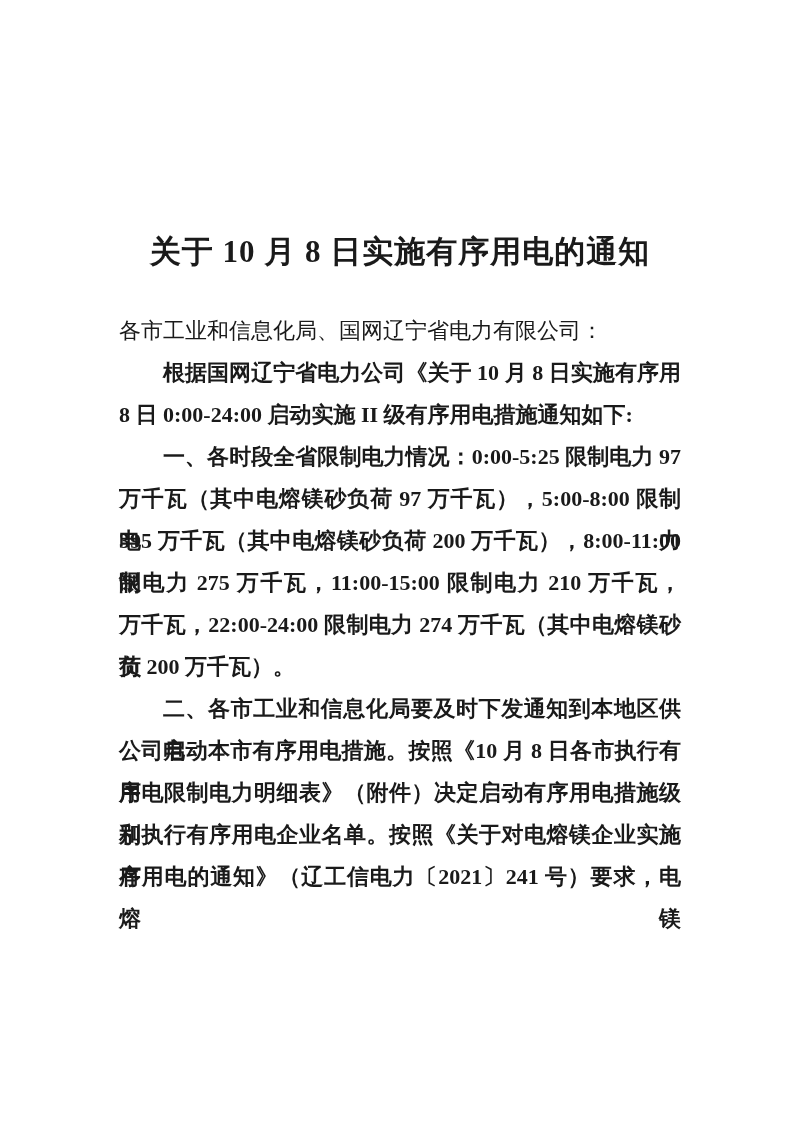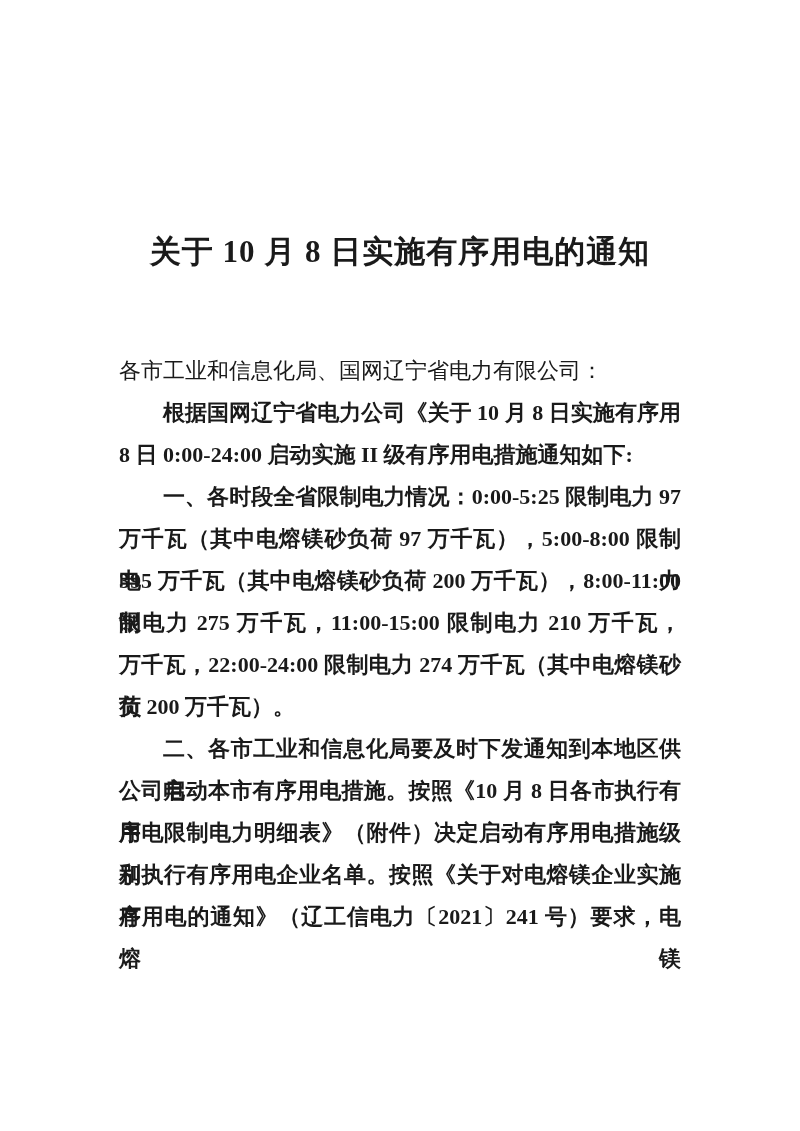--- a/index.html
+++ b/index.html
@@ -26,21 +26,20 @@
     font-weight: 700;
     letter-spacing: 1px;
     white-space: nowrap;
     margin-top: 9px;
   }
   .doc-body {
     position: absolute;
     top: 310px;
     left: 119px;
     width: 562px;
-    margin-top: 40px;
   }
   .line {
     height: 42px;
     line-height: 42px;
     font-size: 22px;
     white-space: nowrap;
     text-align: left;
   }
   
   .line.j {

